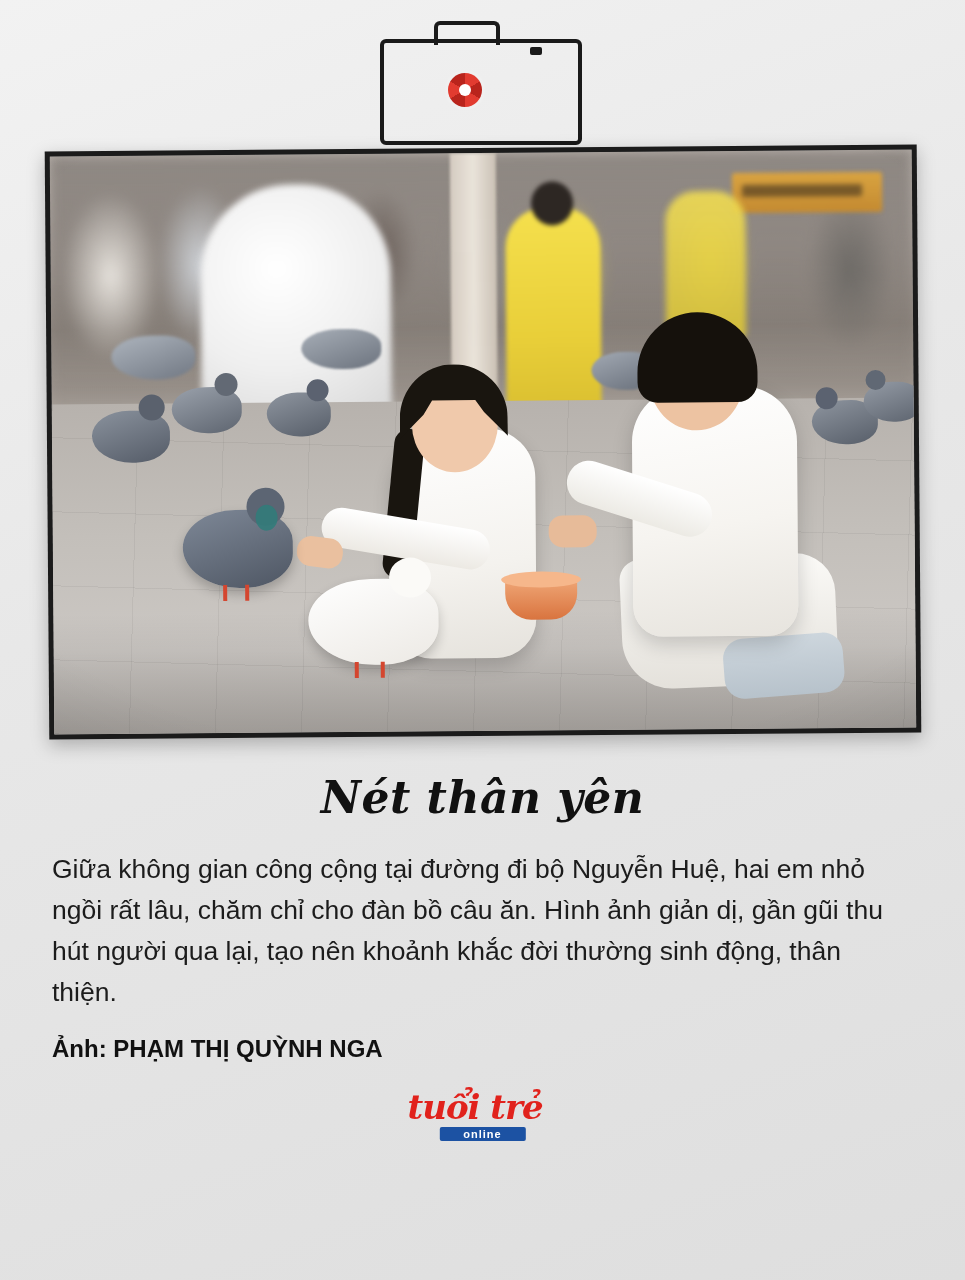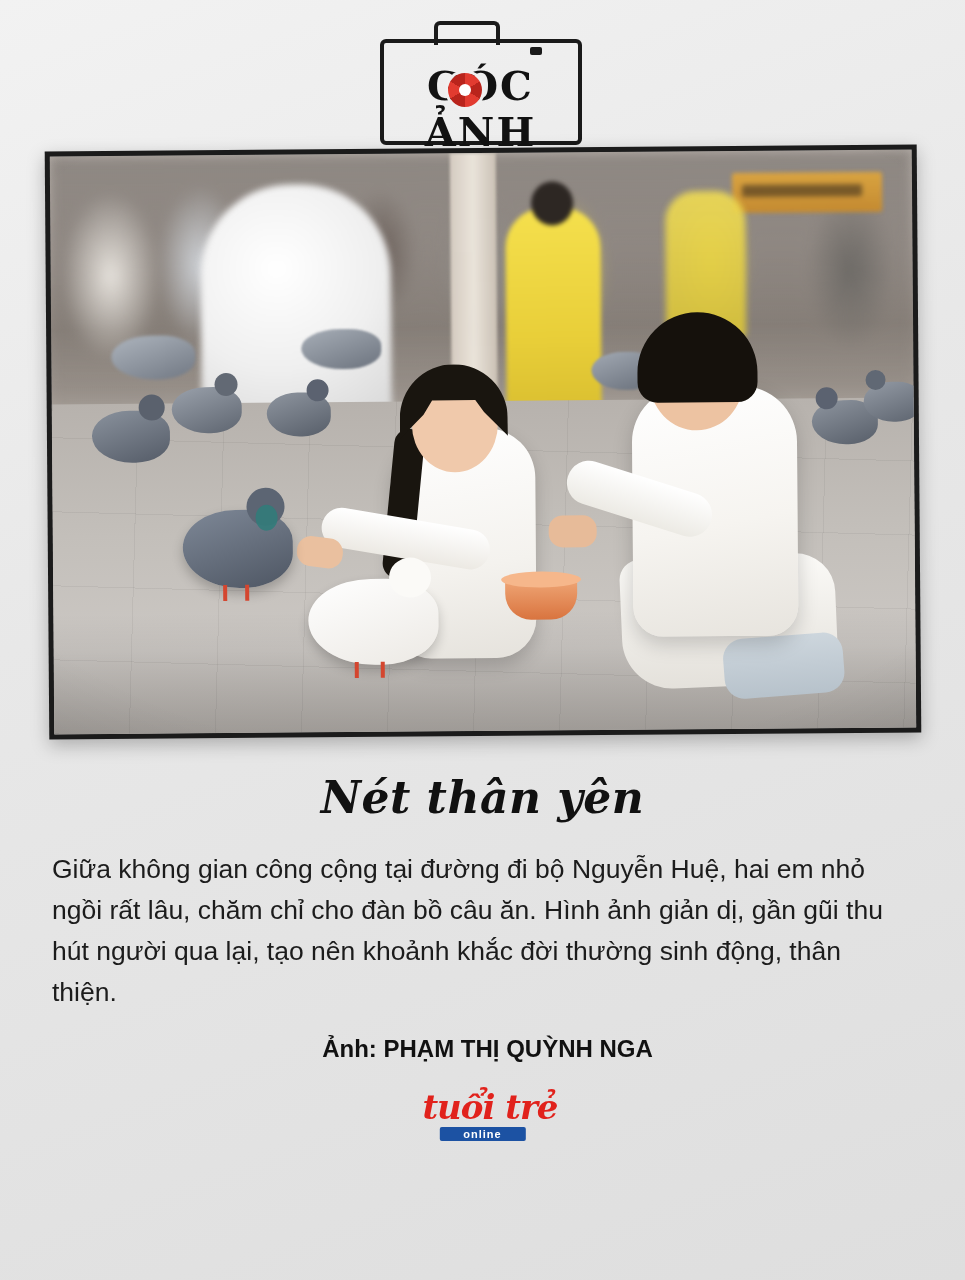--- a/index.html
+++ b/index.html
@@ -368,39 +368,39 @@
   .body-text {
     margin: 26px 52px 0 52px;
     font-family: "Liberation Sans", sans-serif;
     font-size: 26.5px;
     line-height: 41px;
     color: #1c1c1c;
     text-align: left;
   }
   .credit {
     margin: 22px 42px 0 52px;
-    text-align: center;
+    text-align: left;
     font-family: "Liberation Sans", sans-serif;
     font-weight: bold;
     font-size: 24px;
     color: #111;
   }
 
   
   .footer {
     margin-top: 26px;
     width: 100%;
     display: flex;
     justify-content: center;
   }
   .tt-logo {
     position: relative;
     width: 150px;
     height: 54px;
-    text-align: right;
+    text-align: left;
   }
   .tt-logo .tt-main {
     font-family: "DejaVu Serif", serif;
     font-style: italic;
     font-weight: bold;
     font-size: 34px;
     color: #e1221c;
     line-height: 36px;
     letter-spacing: -1px;
   }
@@ -419,21 +419,20 @@
   }
 </style>
 </head>
 <body>
 
 <div class="logo-wrap">
   <div class="camera">
     <div class="hump"></div>
     <div class="body"></div>
     <div class="flashdot"></div>
-    <div class="logo-text">GÓC ẢNH</div>
     <div class="shutter"></div>
   </div>
 </div>
 
 <div class="photo-frame">
   <div class="photo">
     <div class="bg-crowd"></div>
     <div class="band-top"></div>
     <div class="shop-sign"></div>
     <div class="pillar"></div>

